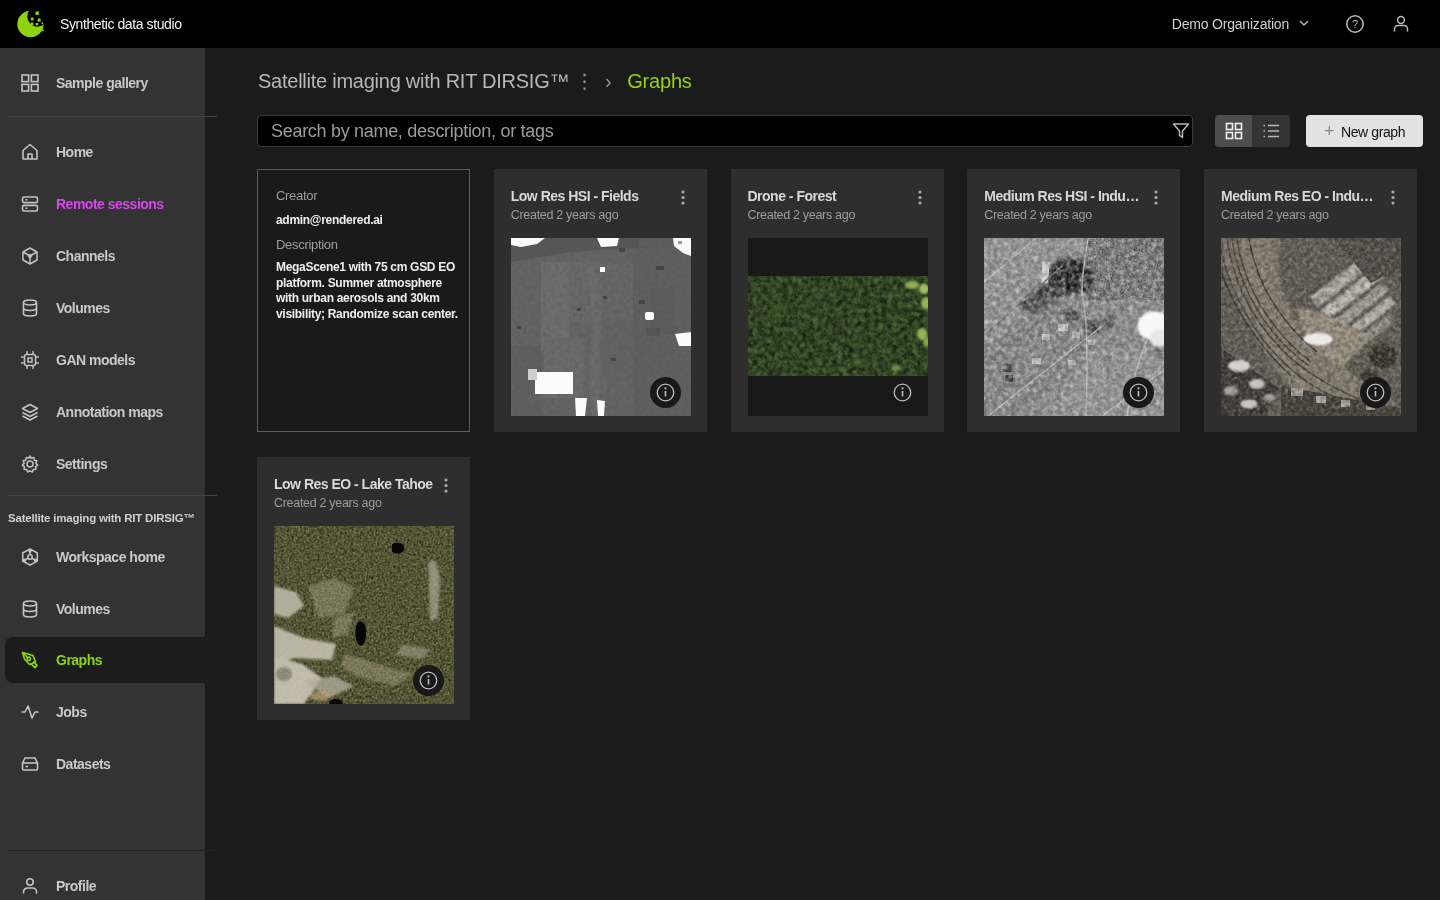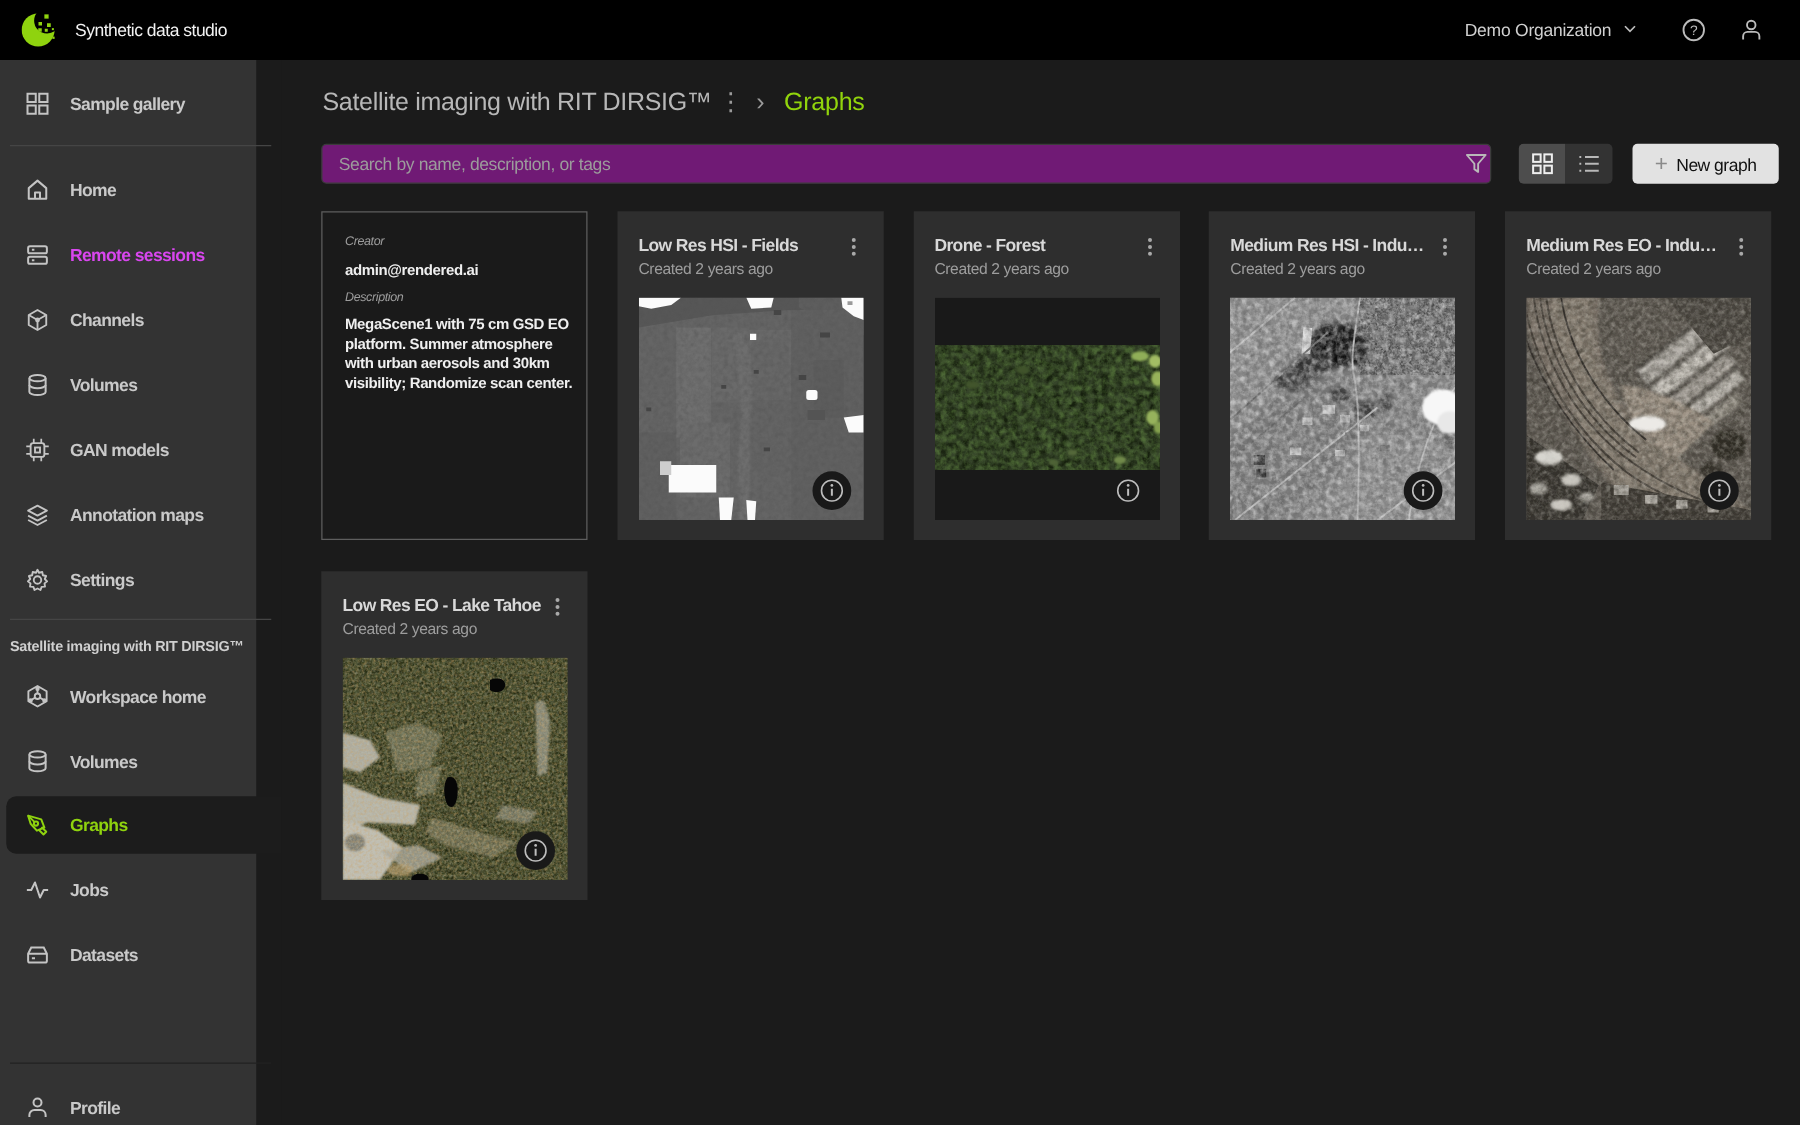--- a/index.html
+++ b/index.html
@@ -18,41 +18,41 @@
 .nav-item .lb { position:absolute; left:56px; top:0; height:44px; line-height:44px; color:#c9c9c9; font-size:14px; letter-spacing:-0.5px; }
 .nav-sel { position:absolute; left:5px; width:220px; height:46px; background:#1c1c1c; border-radius:8px 0 0 8px; }
 .divider { position:absolute; left:8px; width:209px; height:0; border-top:1px solid #454545; }
 .divdark { border-top:1px solid #222; }
 .sechead { position:absolute; left:8px; color:#cfcfcf; font-size:11.5px; letter-spacing:-0.2px; }
 .main { position:absolute; left:225px; top:48px; width:1326px; height:852px; background:#1b1b1b; }
 .crumb { position:absolute; left:33px; top:21px; font-size:20px; letter-spacing:-0.25px; color:#b7b7b7; }
 .crumb .dots { color:#9a9a9a; }
 .crumb .sep { color:#9a9a9a; }
 .crumb .green { color:#91d40c; font-weight:500; letter-spacing:-0.2px; }
-.search { position:absolute; left:32px; top:67px; width:936px; height:32px; background:#701a75;
-  border:1px solid #3c3c3c; border-radius:4px; color:#9c9c9c; font-size:14px; letter-spacing:-0.3px; line-height:30px;
+.search { position:absolute; left:32px; top:67px; width:936px; height:32px; background:#000000;
+  border:1px solid #3c3c3c; border-radius:4px; color:#9c9c9c; font-size:18px; letter-spacing:-0.3px; line-height:30px;
   padding-left:13px; }
 .funnel { position:absolute; left:946px; top:73px; }
 .toggle { position:absolute; left:990px; top:67px; width:75px; height:32px; background:#333;
   border-radius:4px; overflow:hidden; }
 .toggle .half1 { position:absolute; left:0; top:0; width:37px; height:32px; background:#4d4d4d; }
 .newbtn { position:absolute; left:1081px; top:67px; width:117px; height:32px; background:#e2e2e2;
   border-radius:4px; color:#111; font-size:14px; letter-spacing:-0.4px; text-align:center; line-height:32px; }
 .grid { position:absolute; left:32px; top:121px; width:1160px; }
 .card { position:absolute; width:213px; height:263px; background:#2e2e2e; }
 .card .title { position:absolute; left:17px; top:19px; width:164px; color:#d8d8d8; font-size:14px;
   letter-spacing:-0.5px; line-height:16px; font-weight:700; white-space:nowrap; overflow:hidden; text-overflow:ellipsis; }
 .card .created { position:absolute; left:17px; top:39px; color:#9d9d9d; font-size:12.5px; letter-spacing:-0.3px; }
 .card .menu { position:absolute; right:22px; top:21px; }
 .card .img { position:absolute; left:17px; top:69px; width:180px; height:178px; overflow:hidden; }
 .infobtn { position:absolute; right:10px; bottom:8px; width:31px; height:31px; border-radius:50%; }
 .infodark { background:#191919; }
 .creator-card { position:absolute; left:0; top:0; width:213px; height:263px; background:#1a1a1a;
   border:1px solid #5e5e5e; }
-.creator-card .lab { color:#9d9d9d; font-size:10px; letter-spacing:-0.3px;font-style:italic; }
+.creator-card .lab { color:#9d9d9d; font-size:13px; letter-spacing:-0.3px; }
 .creator-card .val { color:#efefef; font-size:12px; letter-spacing:-0.3px; font-weight:700; }
 </style>
 </head>
 <body>
 <div class="topbar">
   <svg class="logo" viewBox="0 0 28 28">
     <defs>
         <mask id="lm">
           <rect width="28" height="28" fill="#fff"></rect>
           <circle cx="20.5" cy="6.5" r="10.2" fill="#000"></circle>

